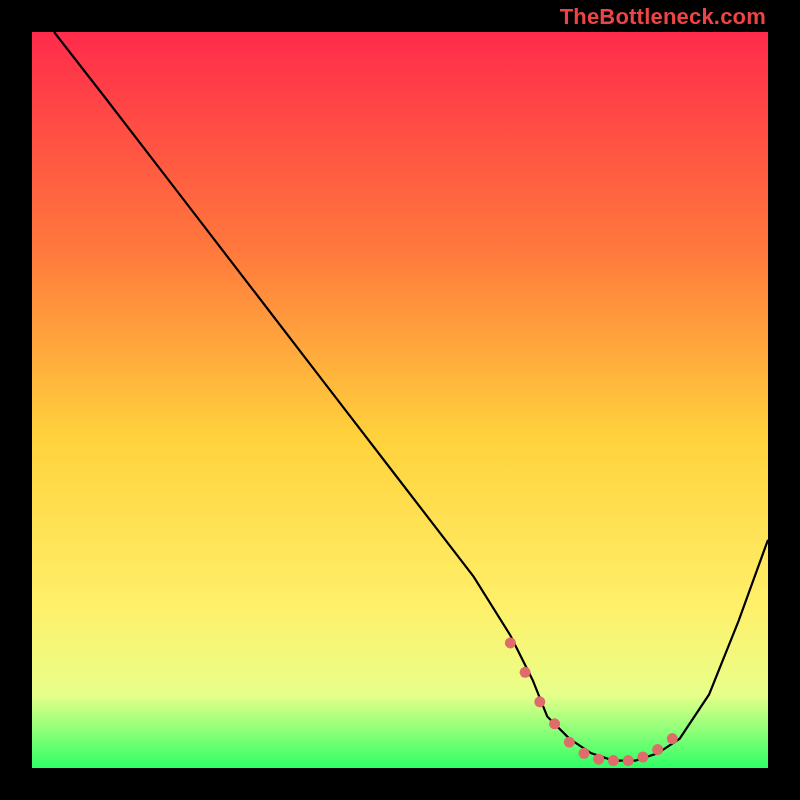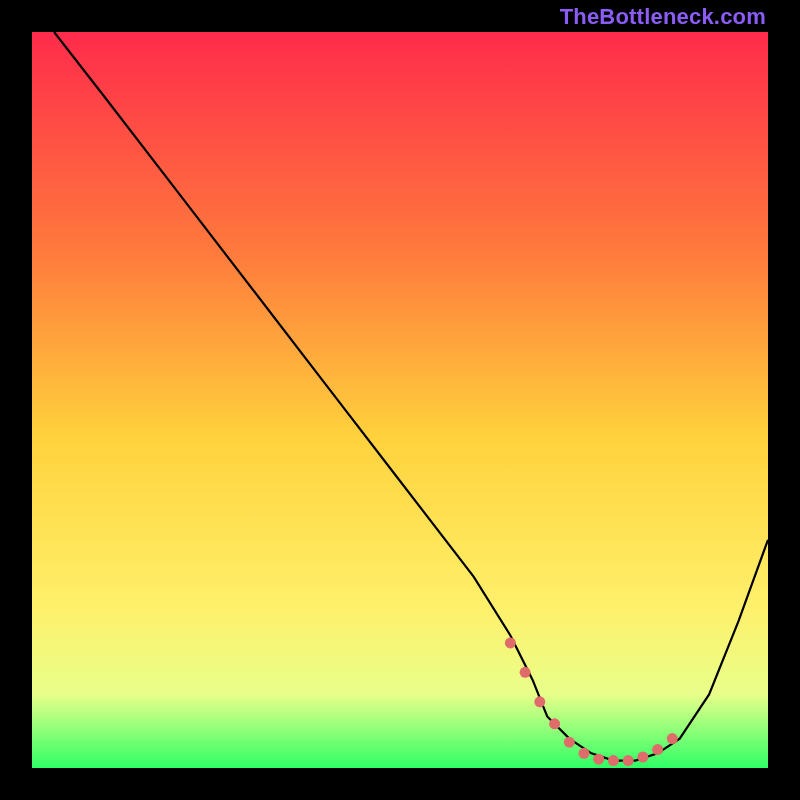--- a/index.html
+++ b/index.html
@@ -23,21 +23,21 @@
     height: 736px;
     overflow: hidden;
   }
   .watermark {
     position: absolute;
     top: 4px;
     right: 34px;
     font-family: Arial, Helvetica, sans-serif;
     font-size: 22px;
     font-weight: 600;
-    color: #8b5cf6;
+    color: #ef4444;
     letter-spacing: 0.2px;
   }
 </style>
 </head>
 <body>
 
 <div class="frame">
   <div class="watermark">TheBottleneck.com</div>
   <div class="plot">
     <svg id="svg" width="736" height="736" viewBox="0 0 736 736">

